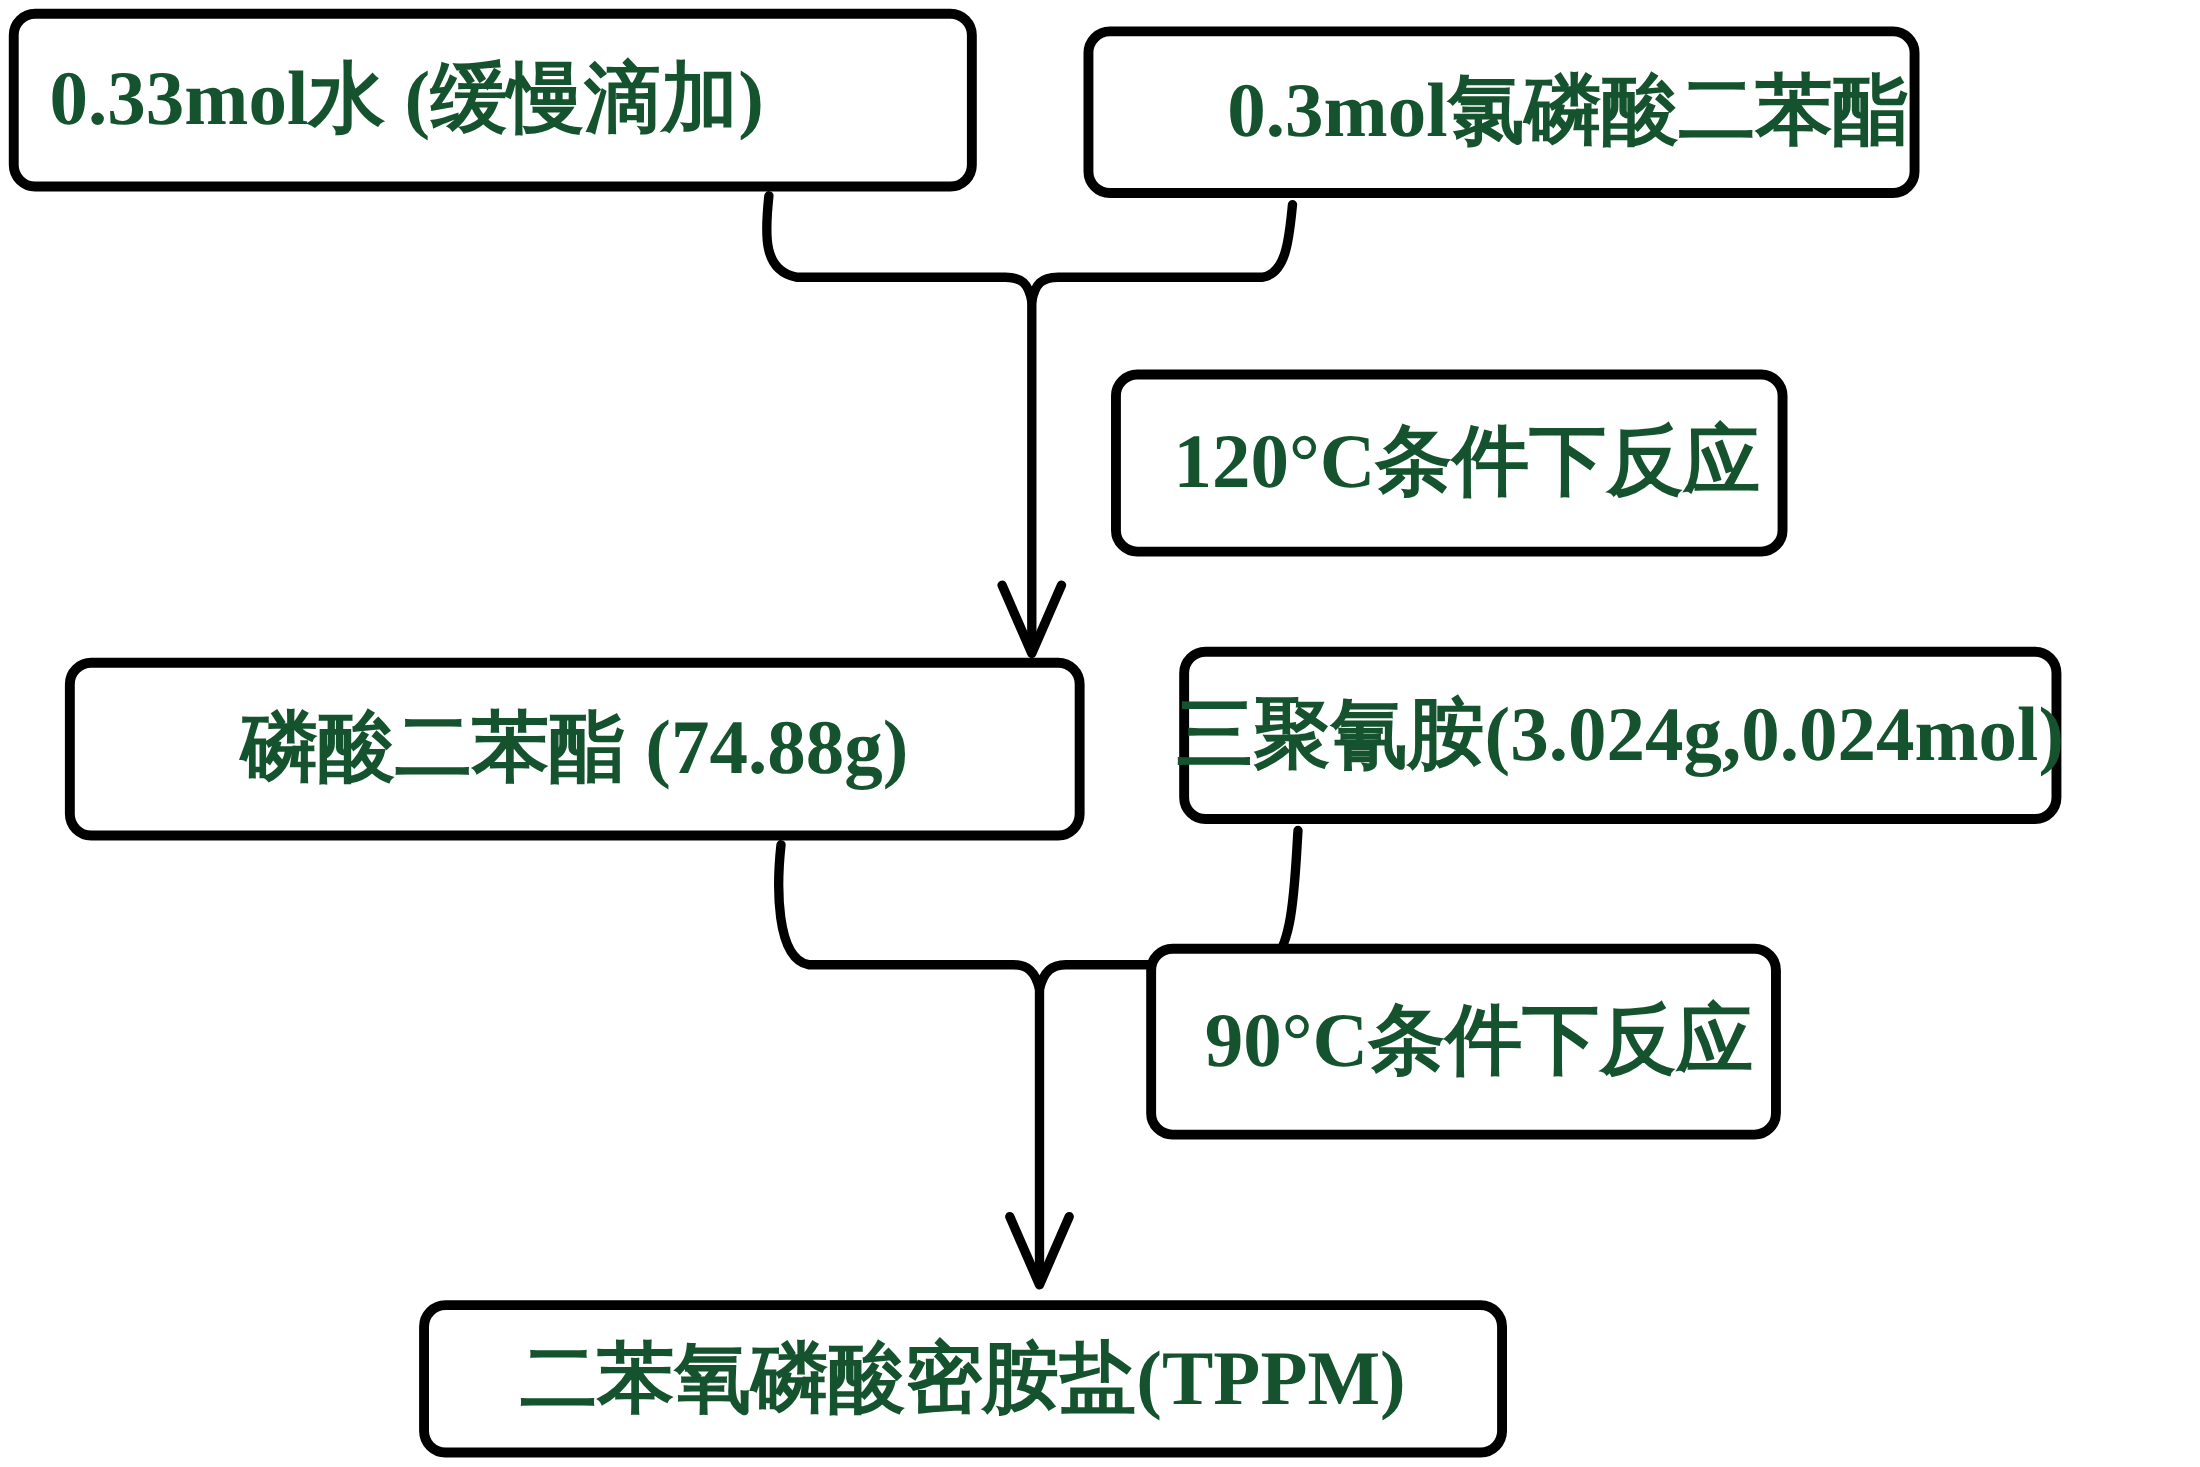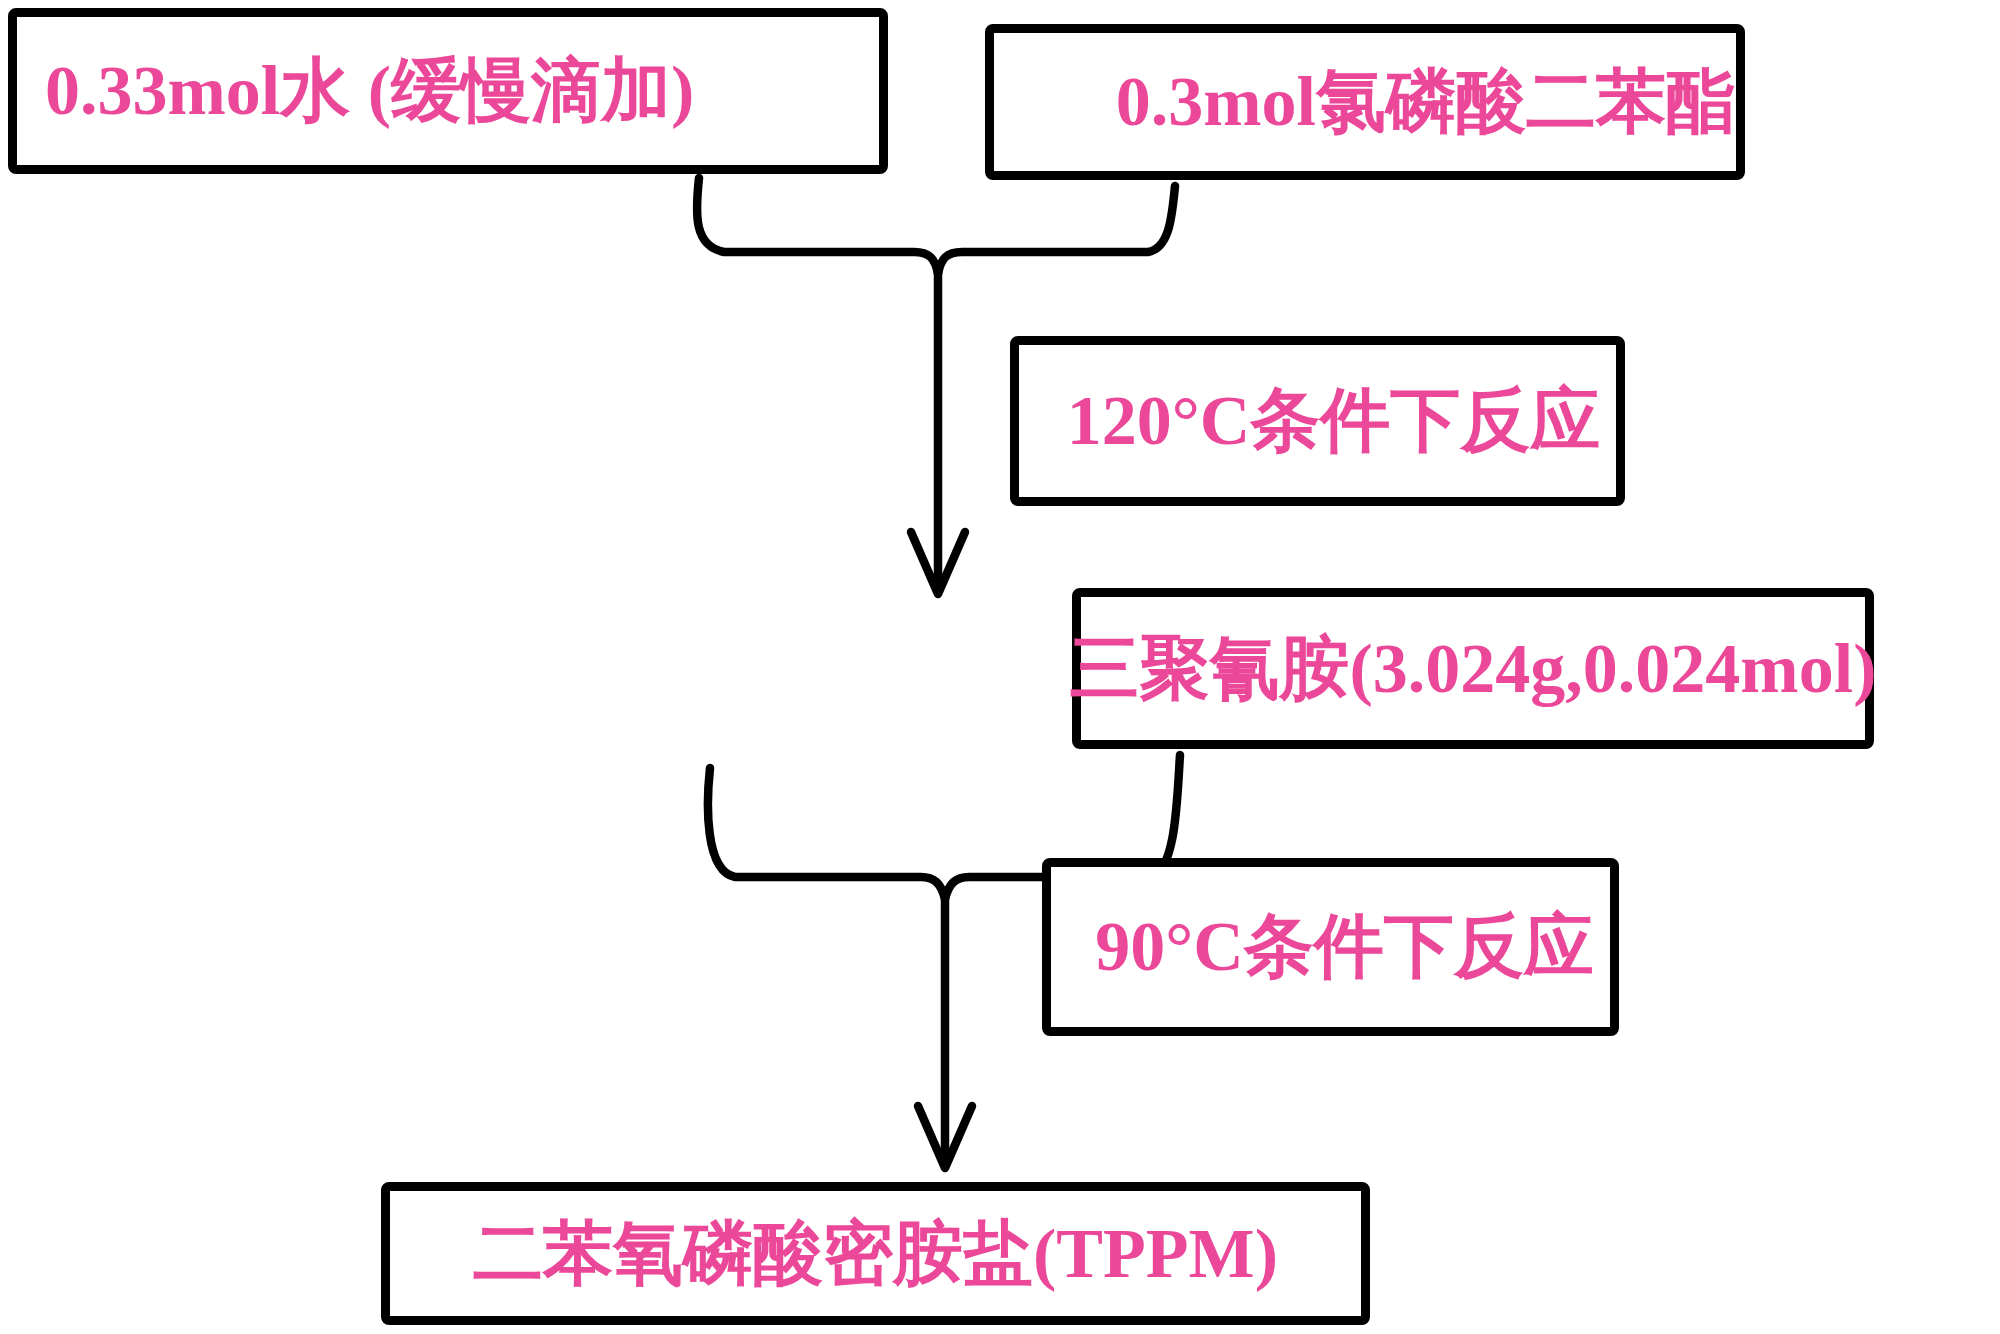--- a/index.html
+++ b/index.html
@@ -12,28 +12,28 @@
     width: 2000px;
     height: 1334px;
     background: #ffffff;
     overflow: hidden;
     font-family: "Liberation Serif", "DejaVu Serif", serif;
   }
   .node {
     position: absolute;
     box-sizing: border-box;
     border: 9px solid #000000;
-    border-radius: 8px;
+    border-radius: 24px;
     background: #ffffff;
     display: flex;
     align-items: center;
     justify-content: center;
     font-size: 70px;
     font-weight: 700;
-    color: #ec4899;
+    color: #14532d;
     line-height: 1;
     white-space: nowrap;
   }
   .node.left-align {
     justify-content: flex-start;
     padding-left: 28px;
   }
   
   .box-water          { left:   8px; top:    8px; width: 880px; height: 166px; }
   .box-chlorophosphate{ left: 985px; top:   24px; width: 760px; height: 156px; justify-content: flex-end; }
@@ -82,20 +82,23 @@
   </div>
 
   <div class="node box-chlorophosphate">
     <span>0.3mol氯磷酸二苯酯</span>
   </div>
 
   <div class="node box-cond1">
     <span>120°C条件下反应</span>
   </div>
 
+  <div class="node box-dpp">
+    <span>磷酸二苯酯 (74.88g)</span>
+  </div>
 
   <div class="node box-melamine">
     <span>三聚氰胺(3.024g,0.024mol)</span>
   </div>
 
   <div class="node box-cond2">
     <span>90°C条件下反应</span>
   </div>
 
   <div class="node box-product">

